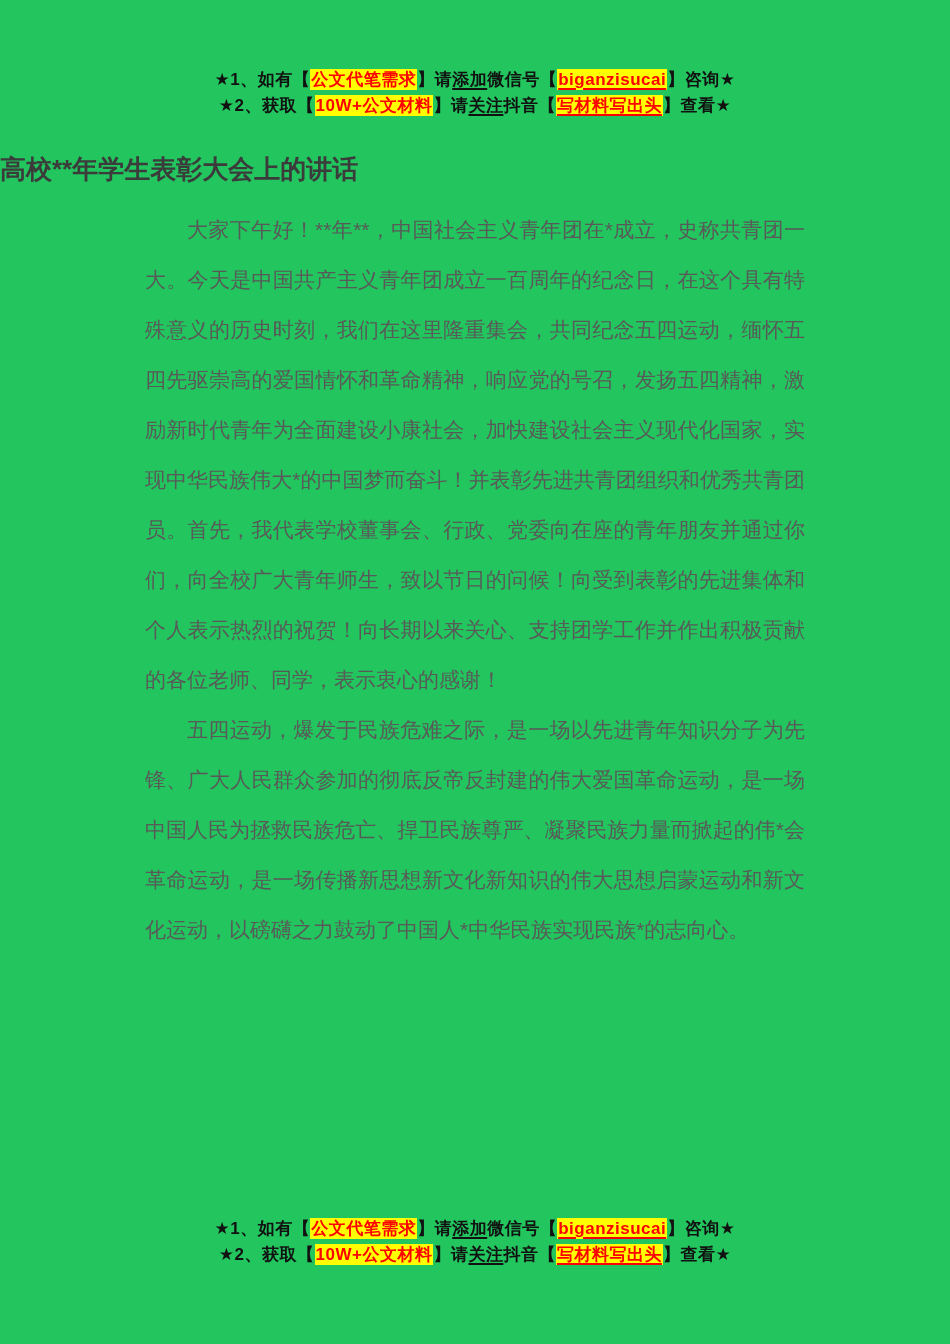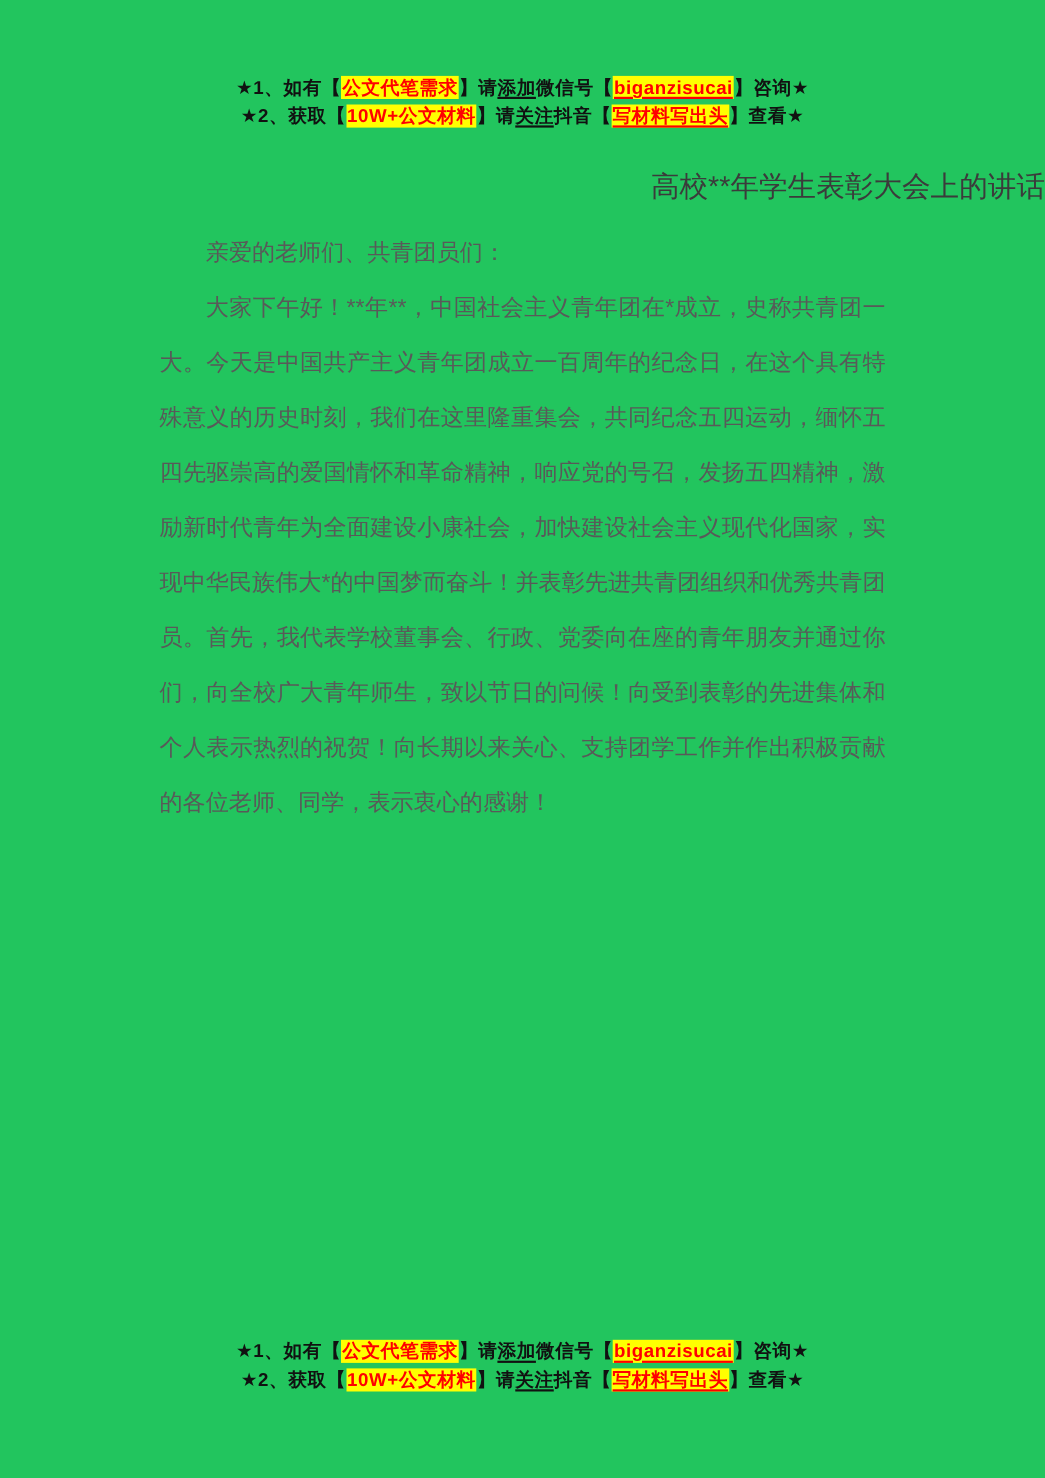--- a/index.html
+++ b/index.html
@@ -42,24 +42,24 @@
     background: #ffff00;
     padding: 1px 1px;
     text-decoration: underline;
     text-decoration-color: #ff0000;
     text-decoration-thickness: 2px;
     text-underline-offset: 3px;
   }
   
   .doc-title {
     margin: 33px 0 0 0;
-    text-align: right;
+    text-align: left;
     font-size: 26px;
     line-height: 34px;
-    font-weight: 400;
+    font-weight: 700;
     color: #3b3b3b;
   }
   
   .content {
     position: relative;
     margin: 0 145px;
     margin-top: 19px;
     width: 660px;
     font-size: 21px;
     line-height: 50px;
@@ -79,22 +79,22 @@
 <div class="page">
 
   <div class="promo promo-top">
     <div class="promo-line"><span class="seg seg-plain">★1、如有【</span><span class="seg seg-red-highlight">公文代笔需求</span><span class="seg seg-plain">】请</span><span class="seg seg-underline">添加</span><span class="seg seg-plain">微信号【</span><span class="seg seg-red-highlight-underline">biganzisucai</span><span class="seg seg-plain">】咨询★</span></div>
     <div class="promo-line"><span class="seg seg-plain">★2、获取【</span><span class="seg seg-red-highlight">10W+公文材料</span><span class="seg seg-plain">】请</span><span class="seg seg-underline">关注</span><span class="seg seg-plain">抖音【</span><span class="seg seg-red-highlight-underline">写材料写出头</span><span class="seg seg-plain">】查看★</span></div>
   </div>
 
   <h1 class="doc-title">高校**年学生表彰大会上的讲话</h1>
 
   <div class="content">
-      <p>亲爱的老师们、共青团员们：</p>
       <p>大家下午好！**年**，中国社会主义青年团在*成立，史称共青团一大。今天是中国共产主义青年团成立一百周年的纪念日，在这个具有特殊意义的历史时刻，我们在这里隆重集会，共同纪念五四运动，缅怀五四先驱崇高的爱国情怀和革命精神，响应党的号召，发扬五四精神，激励新时代青年为全面建设小康社会，加快建设社会主义现代化国家，实现中华民族伟大*的中国梦而奋斗！并表彰先进共青团组织和优秀共青团员。首先，我代表学校董事会、行政、党委向在座的青年朋友并通过你们，向全校广大青年师生，致以节日的问候！向受到表彰的先进集体和个人表示热烈的祝贺！向长期以来关心、支持团学工作并作出积极贡献的各位老师、同学，表示衷心的感谢！</p>
+      <p>五四运动，爆发于民族危难之际，是一场以先进青年知识分子为先锋、广大人民群众参加的彻底反帝反封建的伟大爱国革命运动，是一场中国人民为拯救民族危亡、捍卫民族尊严、凝聚民族力量而掀起的伟*会革命运动，是一场传播新思想新文化新知识的伟大思想启蒙运动和新文化运动，以磅礴之力鼓动了中国人*中华民族实现民族*的志向心。</p>
     </div>
 
   <div class="promo promo-bottom">
     <div class="promo-line"><span class="seg seg-plain">★1、如有【</span><span class="seg seg-red-highlight">公文代笔需求</span><span class="seg seg-plain">】请</span><span class="seg seg-underline">添加</span><span class="seg seg-plain">微信号【</span><span class="seg seg-red-highlight-underline">biganzisucai</span><span class="seg seg-plain">】咨询★</span></div>
     <div class="promo-line"><span class="seg seg-plain">★2、获取【</span><span class="seg seg-red-highlight">10W+公文材料</span><span class="seg seg-plain">】请</span><span class="seg seg-underline">关注</span><span class="seg seg-plain">抖音【</span><span class="seg seg-red-highlight-underline">写材料写出头</span><span class="seg seg-plain">】查看★</span></div>
   </div>
 
 </div>
 
 </body></html>

